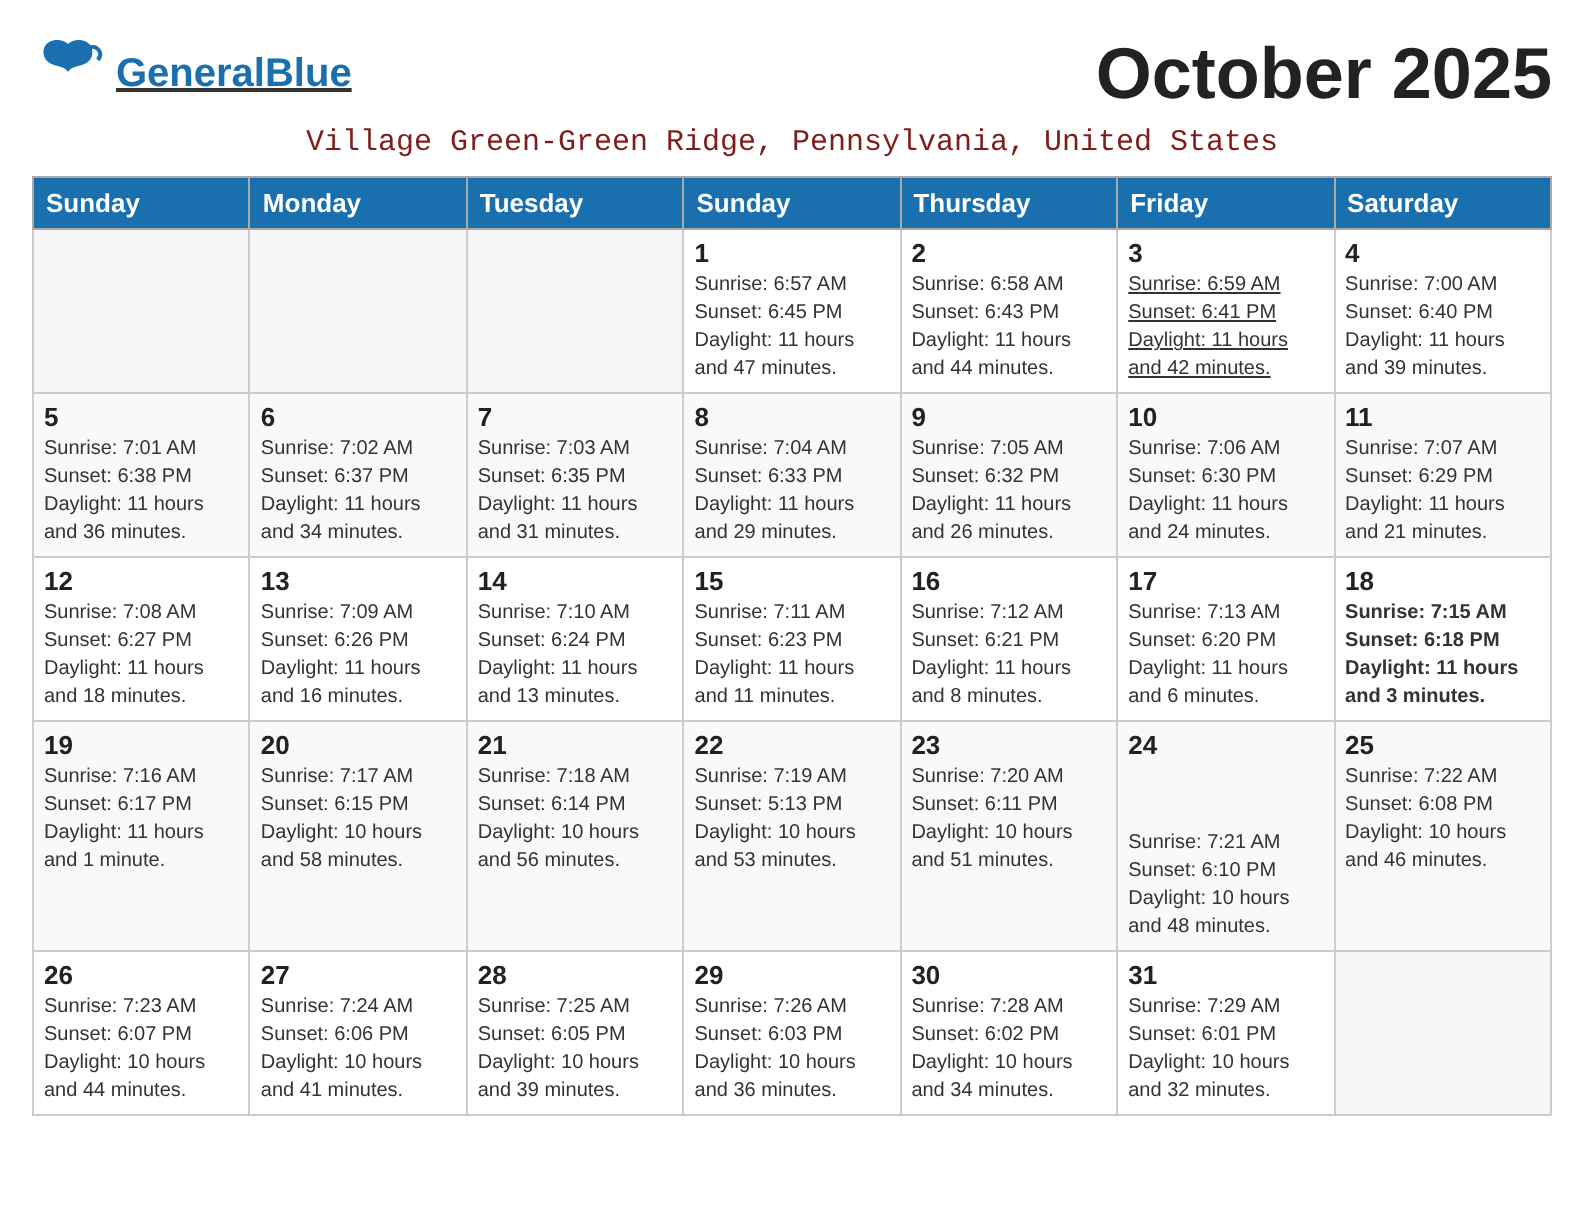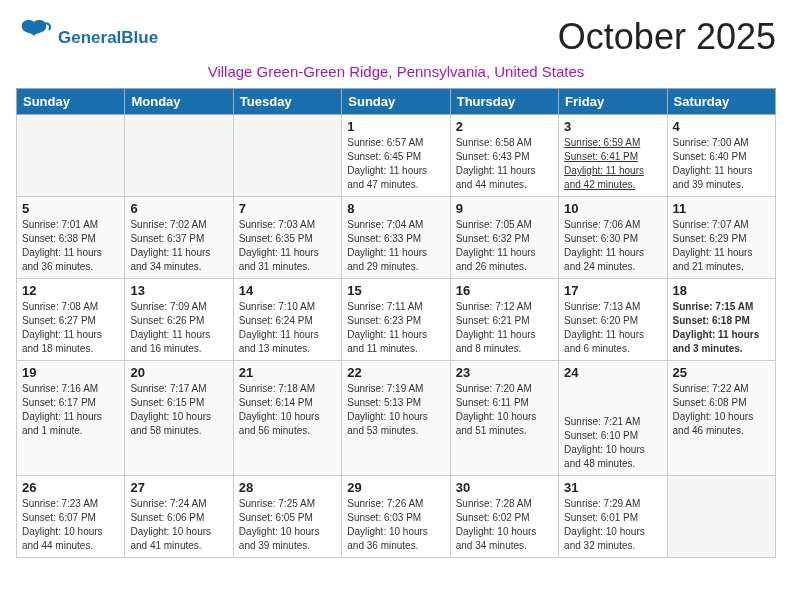--- a/index.html
+++ b/index.html
@@ -24,28 +24,29 @@
     .logo-line {
       display: flex;
       align-items: center;
       gap: 2px;
     }
     .title-section {
       text-align: right;
     }
     .month-title {
       font-size: 36px;
-      font-weight: normal;
+      font-weight: bold;
       color: #222;
     }
     .subtitle {
       font-size: 15px;
-      color: #a21caf;
+      color: #7f1d1d;
       text-align: center;
       margin-bottom: 8px;
+      font-family: Liberation Mono, monospace;
     }
     .calendar {
       width: 100%;
       border-collapse: collapse;
       border: 1px solid #aaa;
     }
     .calendar th {
       background: #1a6faf;
       color: #fff;
       text-align: left;
@@ -90,21 +91,21 @@
   <div class="logo">
     <div class="logo-line">
       <span style="color:#1a6faf; font-size:28px; margin-right:4px;">
         
         <svg width="36" height="36" viewBox="0 0 36 36">
           <path d="M18 6 C22 2, 32 4, 30 12 C28 18, 20 16, 18 20 C16 16, 8 18, 6 12 C4 4, 14 2, 18 6Z" fill="#1a6faf"></path>
           <path d="M28 8 C32 6, 36 10, 33 14" stroke="#1a6faf" stroke-width="2" fill="none"></path>
         </svg>
       </span>
       <div>
-        <div style="font-size:17px; font-weight:bold; color:#333;">
+        <div style="font-size:20px; font-weight:bold; color:#333;text-decoration:underline;">
           <span style="color:#1a6faf;">General</span><span style="color:#1a6faf;">Blue</span>
         </div>
       </div>
     </div>
   </div>
   <div class="title-section">
     <div class="month-title">October 2025</div>
   </div>
 </div>
 <div class="subtitle">Village Green-Green Ridge, Pennsylvania, United States</div>

